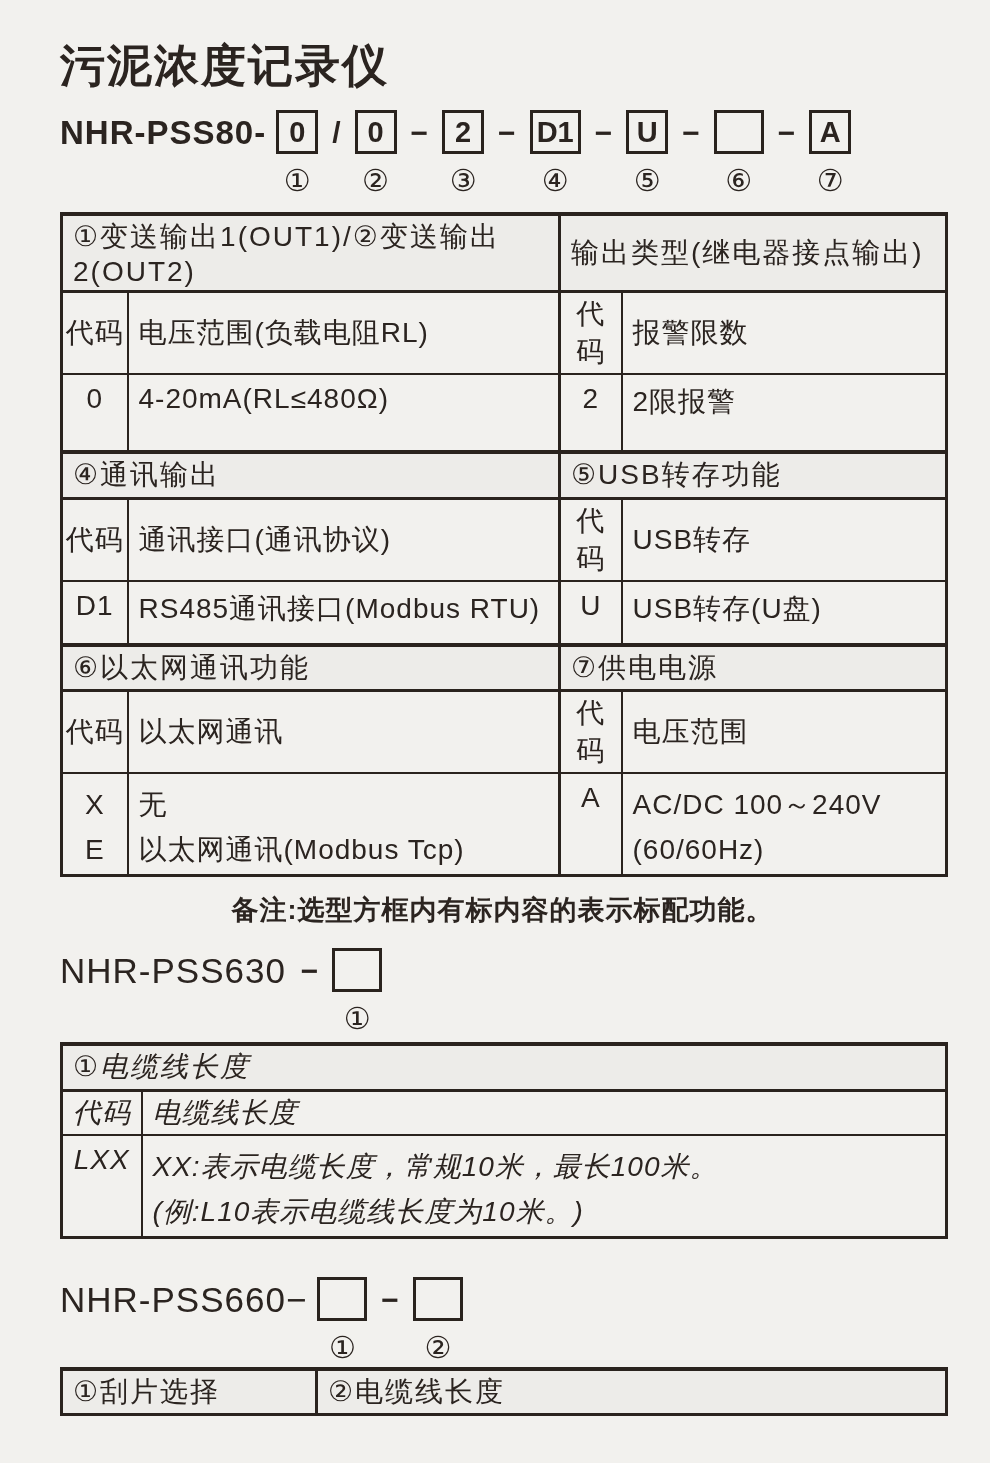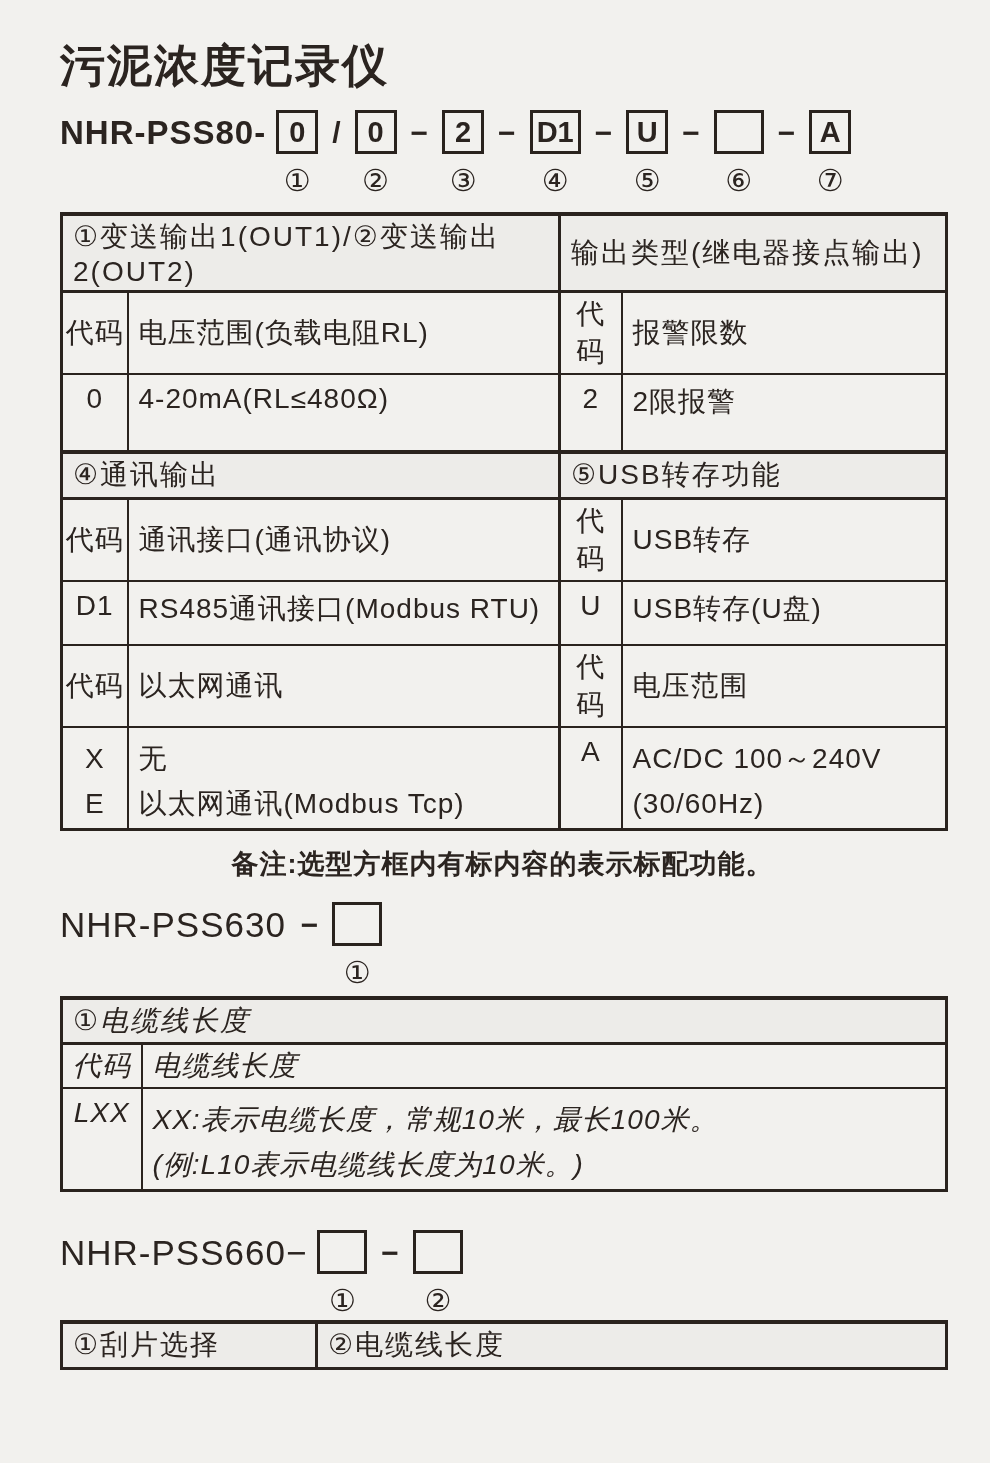--- a/index.html
+++ b/index.html
@@ -131,39 +131,43 @@
       <td class="code mid">代码</td>
       <td>USB转存</td>
     </tr>
     <tr class="datarow" style="height:64px">
       <td class="code">D1</td>
       <td>RS485通讯接口(Modbus RTU)</td>
       <td class="code mid">U</td>
       <td>USB转存(U盘)</td>
     </tr>
 
+    <tr class="secrow">
+      <td class="sec" colspan="2">⑥以太网通讯功能</td>
+      <td class="sec mid" colspan="2">⑦供电电源</td>
+    </tr>
     <tr class="hdr">
       <td class="code">代码</td>
       <td>以太网通讯</td>
       <td class="code mid">代码</td>
       <td>电压范围</td>
     </tr>
     <tr class="datarow" style="height:96px">
       <td class="code">
         <div class="lncode">X</div>
         <div class="lncode">E</div>
       </td>
       <td>
         <div class="ln">无</div>
         <div class="ln">以太网通讯(Modbus Tcp)</div>
       </td>
       <td class="code mid">A</td>
       <td>
         <div class="ln">AC/DC 100～240V</div>
-        <div class="ln">(30/60Hz)</div>
+        <div class="ln">(60/60Hz)</div>
       </td>
     </tr>
   </tbody>
     </table>
 
   <div class="note">备注:选型方框内有标内容的表示标配功能。</div>
 
 
   <div class="model-line simple">
     <span class="model-prefix light">NHR-PSS630 </span>

